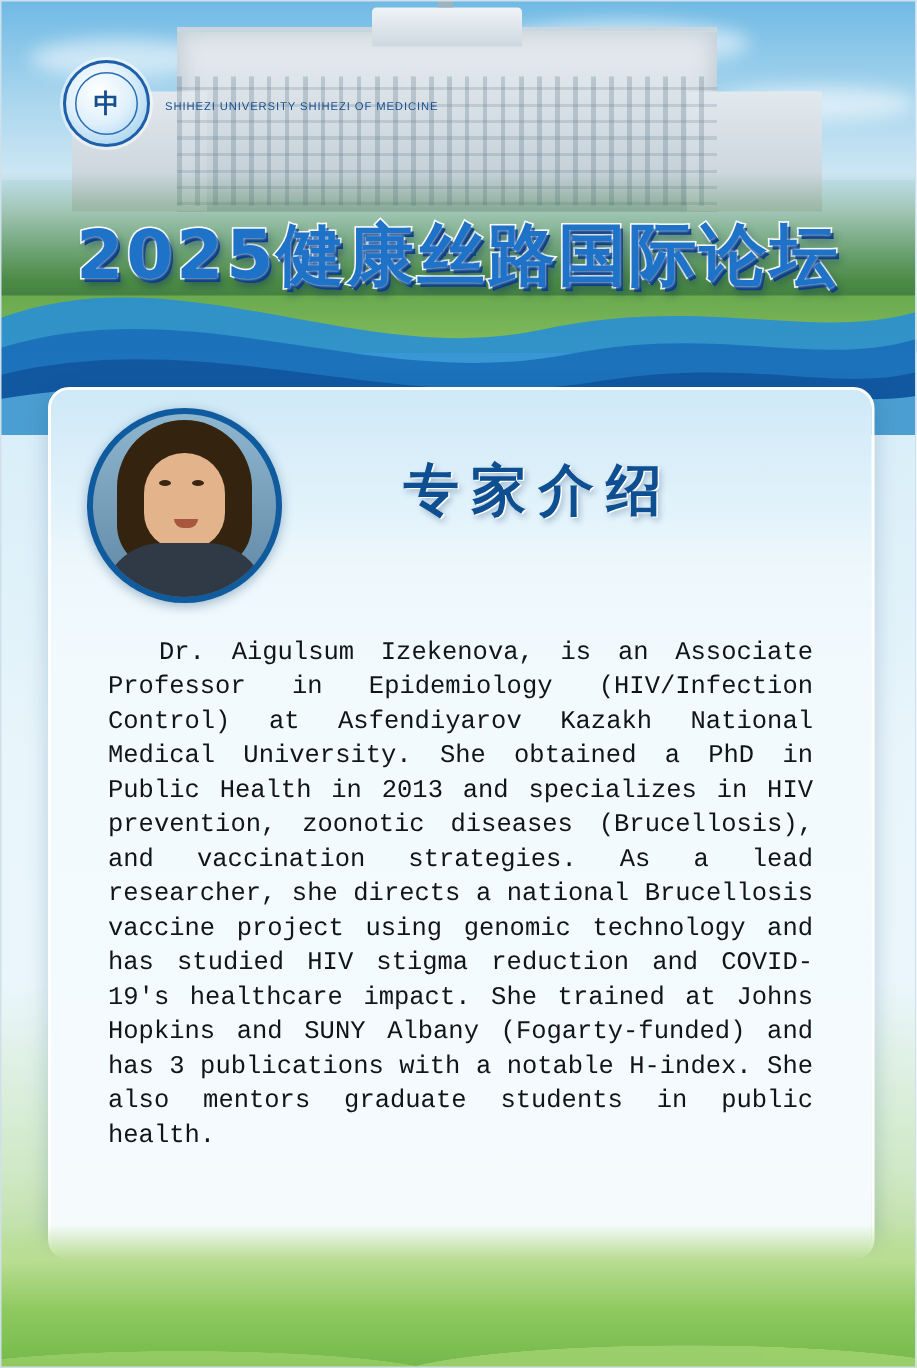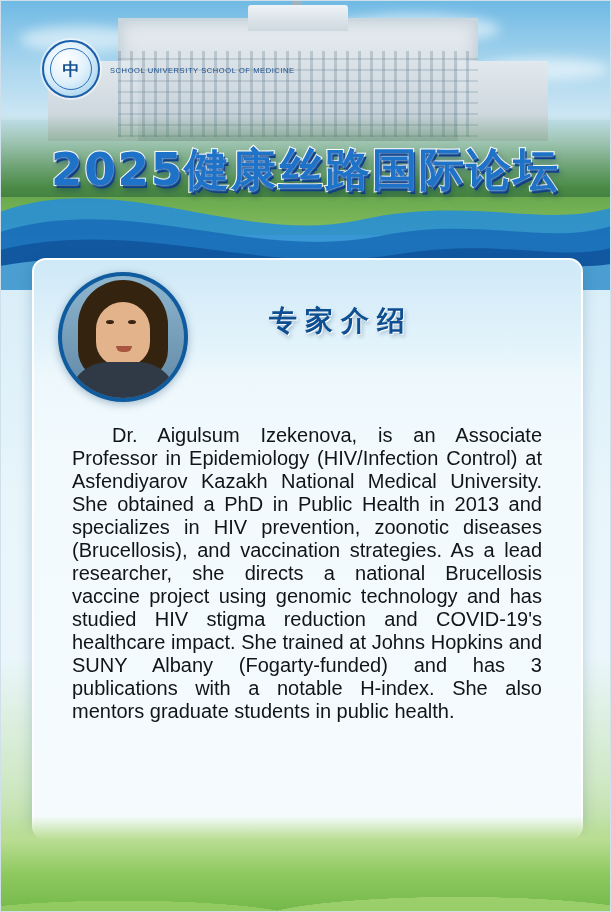--- a/index.html
+++ b/index.html
@@ -246,21 +246,21 @@
     position: absolute; left: 6px; bottom: -6px;
     width: 110px; height: 42px;
     border-radius: 40px 40px 0 0;
     background: #2f3a46;
   }
 
   .section-title {
     position: absolute;
     left: 235px; top: 42px;
     font-family: "DejaVu Sans", sans-serif;
-    font-size: 28px;
+    font-size: 37px;
     font-weight: bold;
     letter-spacing: 8px;
     color: #0e4f91;
     text-shadow: 1px 1px 0 #ffffff, 2px 3px 4px rgba(10,55,105,.30);
   }
 
   .body-text {
     position: absolute;
     left: 38px; top: 148px;
     width: 470px;
@@ -269,22 +269,22 @@
     font-family: "DejaVu Sans", sans-serif;
     font-size: 14.6px;
     line-height: 26px;
     color: #15181c;
     text-indent: 2em;
     text-align: justify;
     margin: 0;
   }
   .para-en {
     margin: 16px 0 0 0;
-    font-family: Liberation Sans, sans-serif;
-    font-size: 20px;
+    font-family: Liberation Mono, monospace;
+    font-size: 17px;
     line-height: 23px;
     color: #111418;
     text-indent: 2em;
     text-align: justify;
   }
 
   
   .bottom-grass {
     position: absolute;
     left: 0; bottom: 0;
@@ -336,21 +336,21 @@
       <path d="M0,100 C140,66 260,128 400,104 C500,88 556,112 611,98 L611,140 L0,140 Z" fill="#0f539c" opacity="0.85"></path>
       <path d="M0,116 C150,90 280,140 420,118 C510,104 560,122 611,114 L611,140 L0,140 Z" fill="#5fb6e2" opacity="0.75"></path>
     </svg>
   </div>
 
   <div class="logo">
     <div class="logo-mark">
       <span>中</span>
     </div>
     <div class="logo-text">
-      <div class="logo-en">SCHOOL UNIVERSITY SCHOOL OF MEDICINE</div>
+      <div class="logo-en">SHIHEZI UNIVERSITY SHIHEZI OF MEDICINE</div>
     </div>
   </div>
 
   <div class="main-title">2025健康丝路国际论坛</div>
 
   <div class="card">
     <div class="card-top"></div>
 
     <div class="avatar">
       <div class="avatar-inner">

